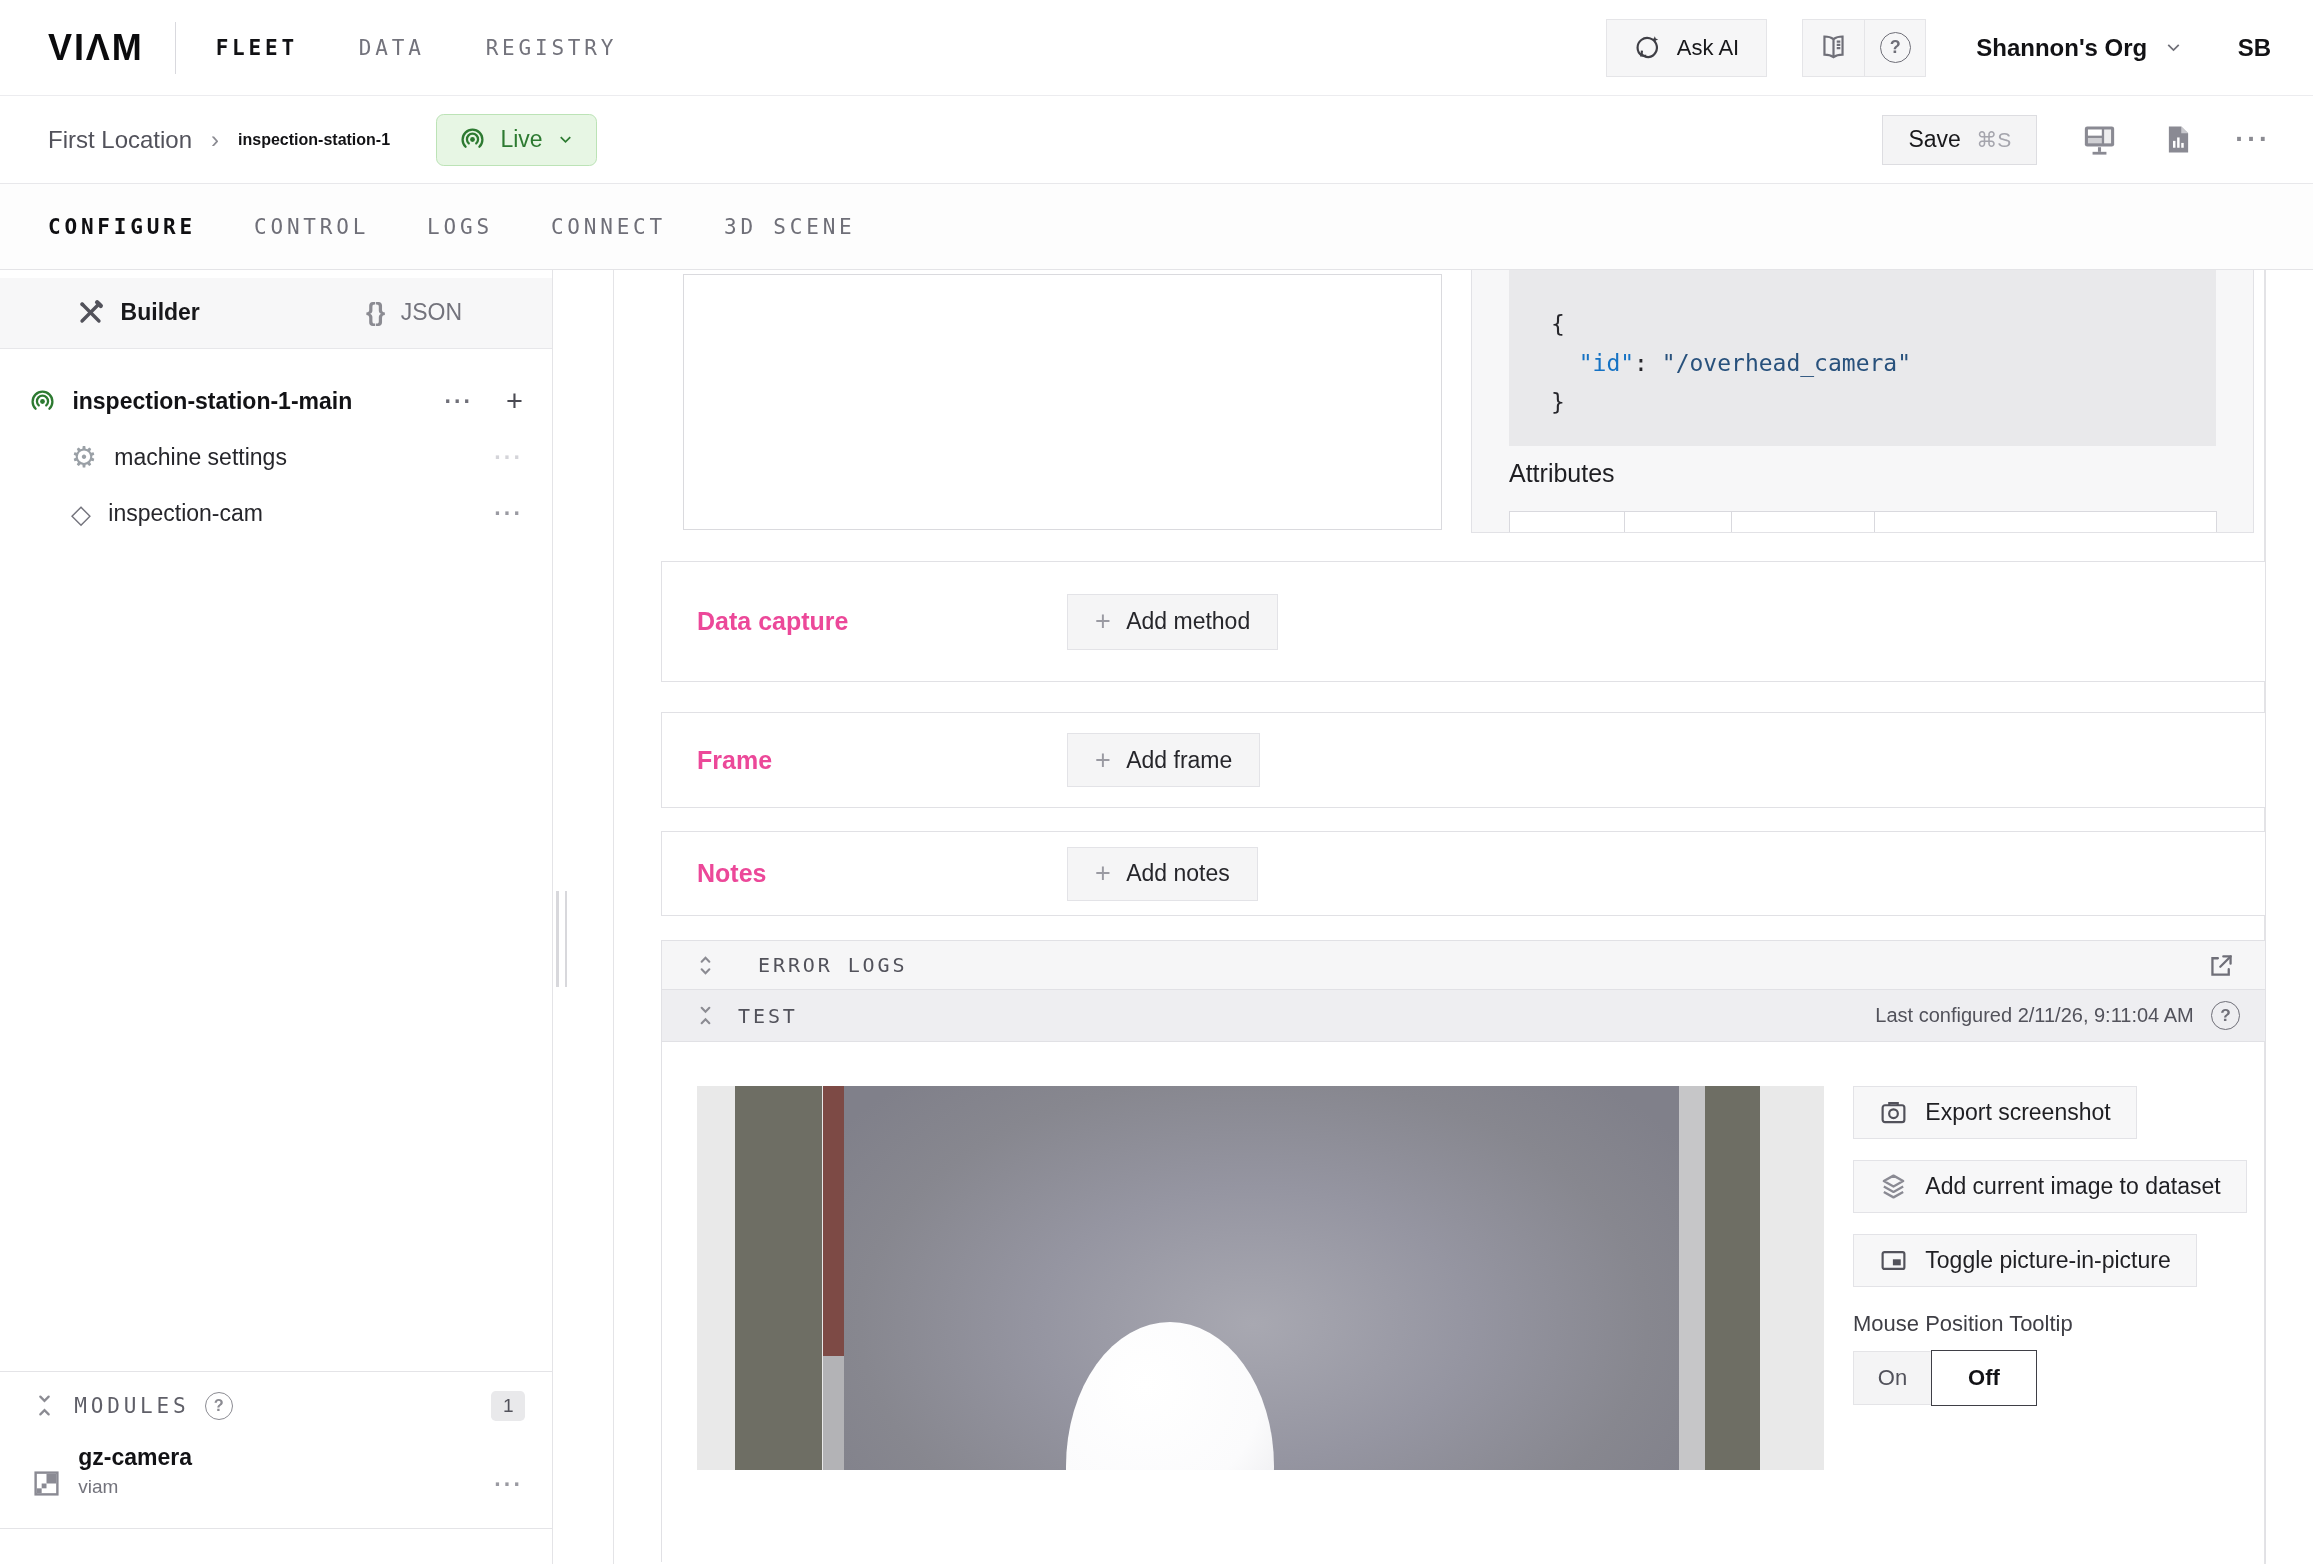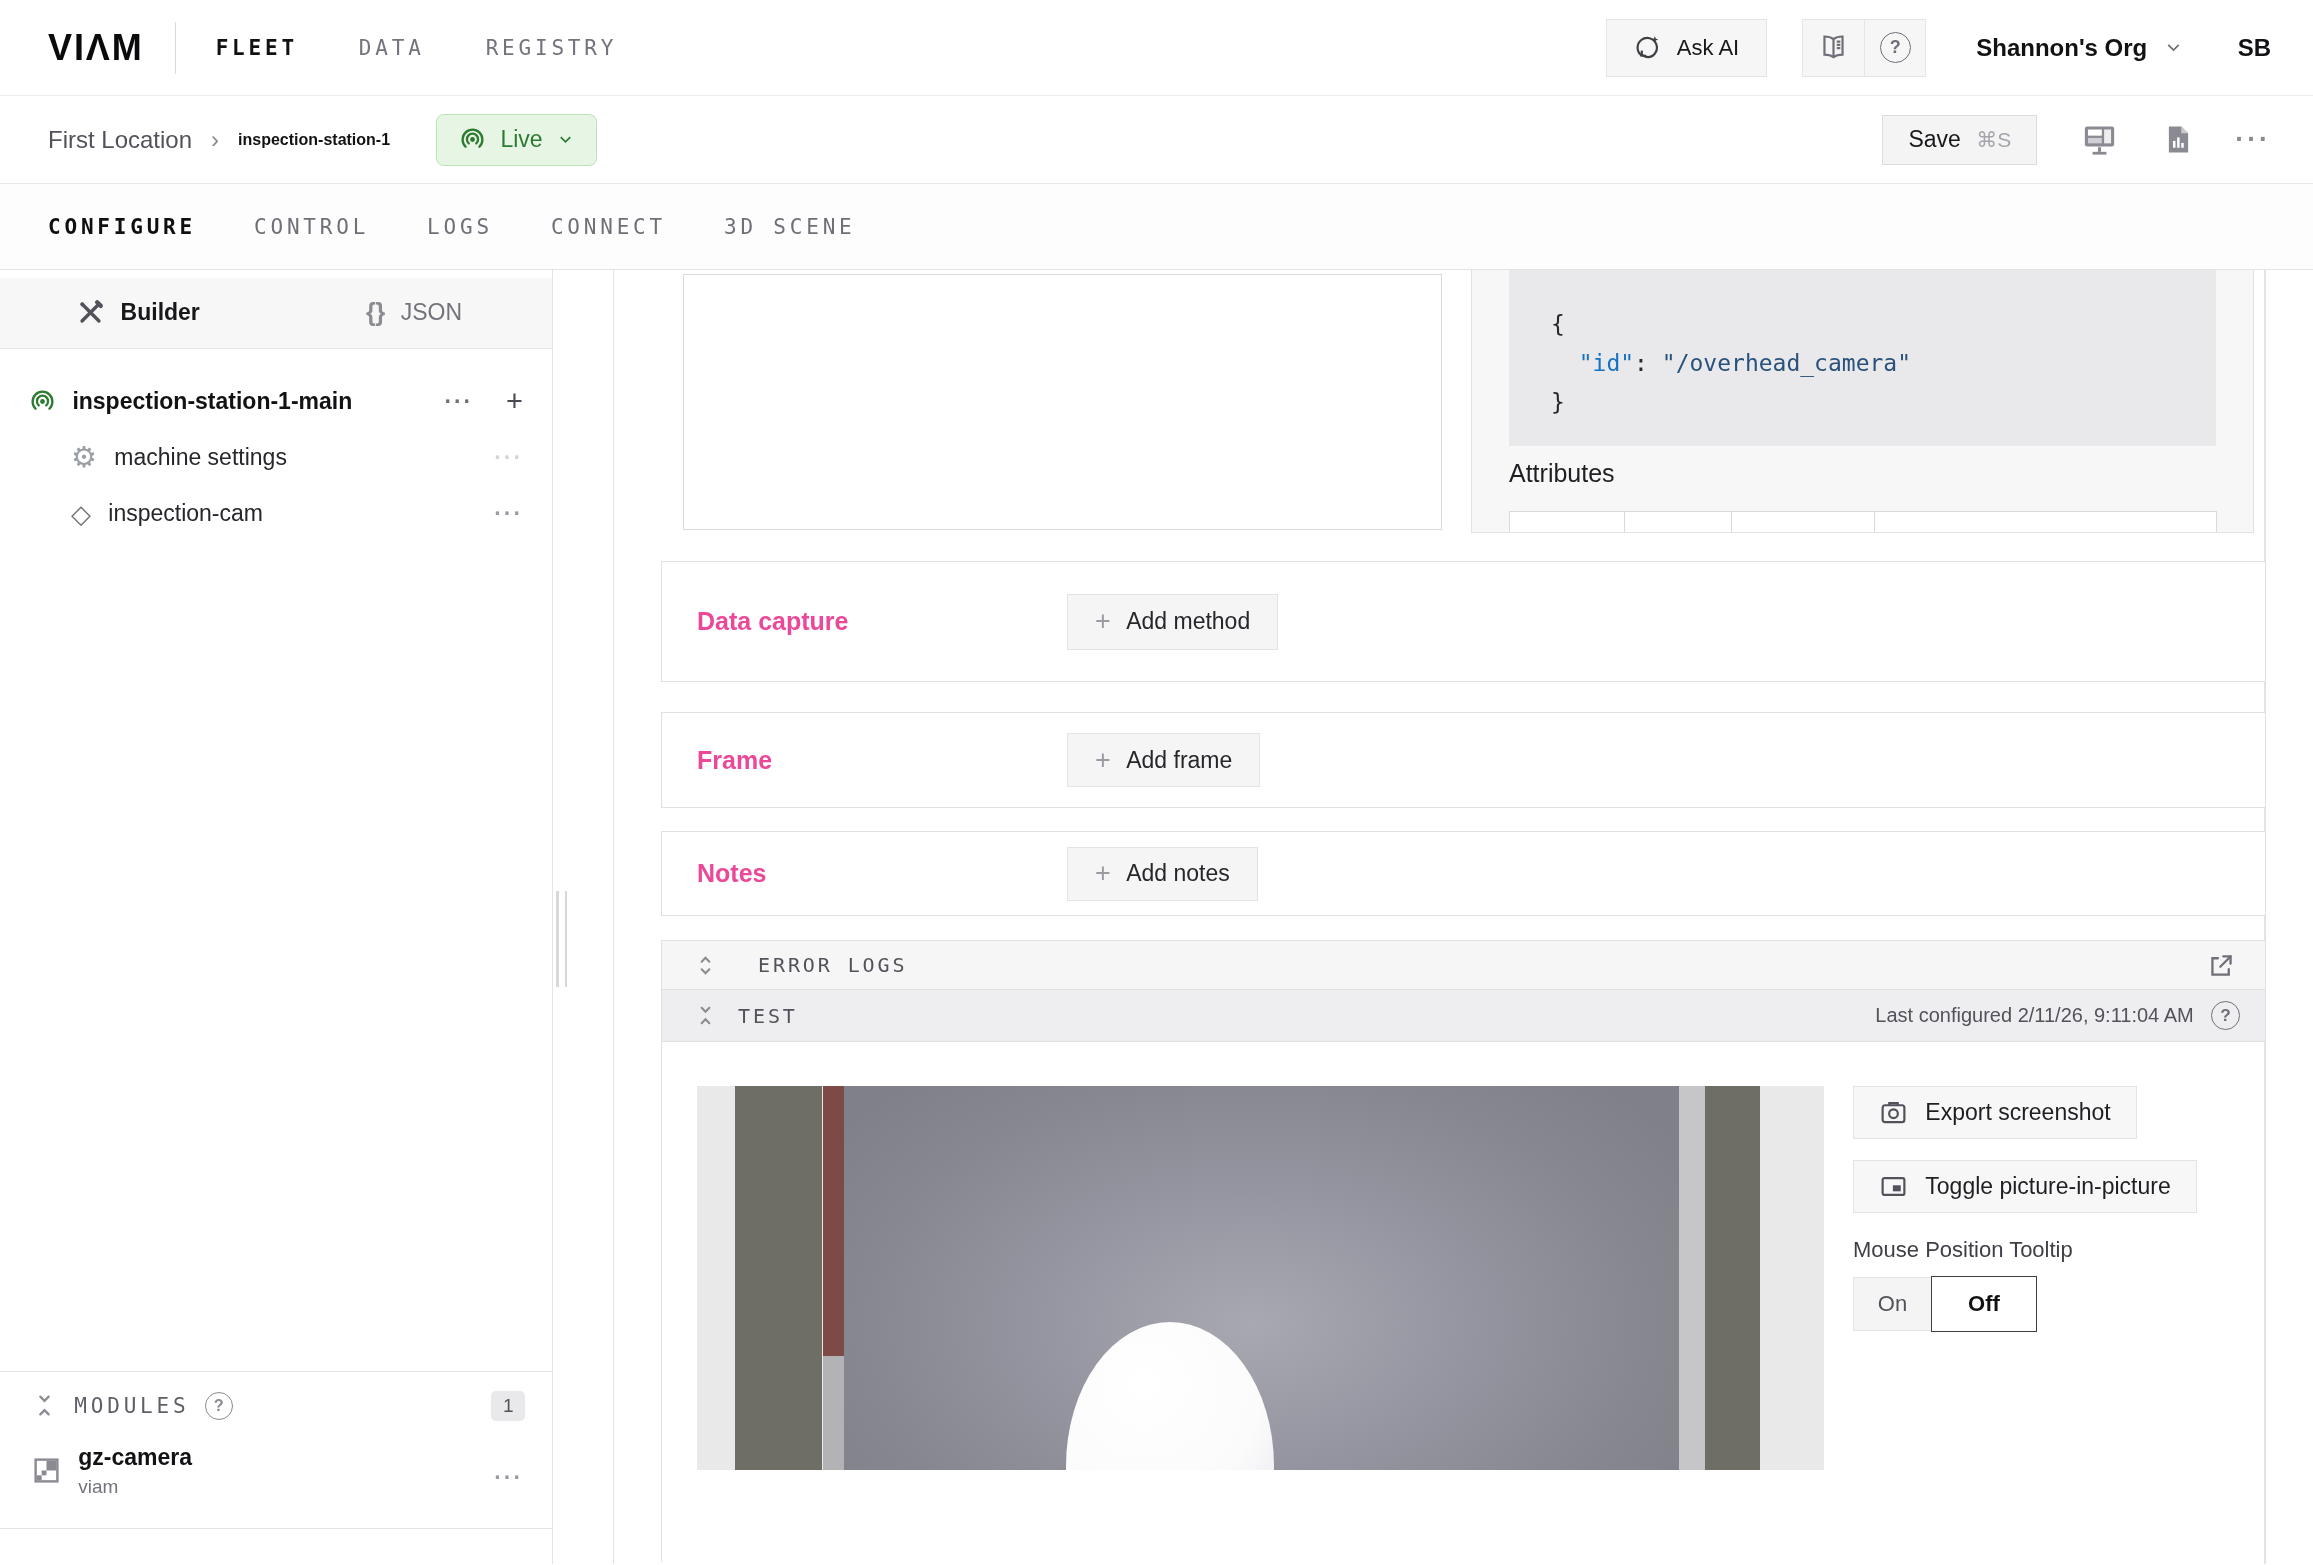--- a/index.html
+++ b/index.html
@@ -71,21 +71,21 @@
   .tree-plus { font-size:29px; color:#4a4a52; margin-left:33px; font-weight:normal; }
   .gear-glyph { font-size:29px; color:#9aa0a6; line-height:1; }
   .diamond-glyph { font-size:26px; color:#73737c; line-height:1; }
 
   .modules { position:absolute; left:0; right:0; bottom:35px; height:158px; border-top:1px solid #e4e4e7; border-bottom:1px solid #e4e4e7; padding-top:19px; }
   .modules-header { display:flex; align-items:center; padding:0 27px 0 32px; }
   .modules-title { font-family:"DejaVu Sans Mono", monospace; font-size:21px; letter-spacing:3.8px; color:#5f5f68; margin-left:17.3px; }
   .modules-help { margin-left:15.4px; }
   .modules-help .help-circle { width:28px; height:28px; border-width:1.9px; font-size:16.3px; color:#8b8b92; border-color:#8b8b92; }
   .modules-badge { margin-left:auto; background:#e9e9eb; border-radius:4.8px; padding:3.8px 11.5px; font-size:19px; color:#52525b; }
-  .module-item { display:flex; align-items:center; padding:23px 29px 0 32px; cursor:pointer; }
+  .module-item { display:flex; align-items:flex-end; padding:23px 29px 0 32px; cursor:pointer; }
   .module-text { margin-left:17.3px; }
   .module-name { font-size:23px; font-weight:bold; color:#121215; }
   .module-org { font-size:19px; color:#73737c; margin-top:5.8px; }
 
   
   .component-section { position:relative; height:263px; margin-bottom:28px; width:1605px; }
   .viz-box { position:absolute; left:22px; top:3.8px; width:759px; height:256px; background:#fff; border:1px solid #dadade; }
   .config-panel { position:absolute; left:810px; top:0; width:783px; height:263px; background:#f7f7f8; border:1px solid #e2e2e6; border-top:none; }
   .code-block { margin:0 37px; height:176px; background:#e9e9eb; padding:35px 0 0 42px; font-family:"DejaVu Sans Mono", monospace; font-size:23px; line-height:39px; color:#26262b; white-space:pre; overflow:hidden; }
   .code-key { color:#1572c4; }
@@ -426,20 +426,30 @@
           <div class="camera-controls">
             <button class="ctl-btn ctl-export">
               <span>
                 <svg width="29" height="29" viewBox="0 0 24 24" fill="none" stroke="#52525b" stroke-width="1.8">
                   <rect x="3" y="6" width="18" height="14" rx="2"></rect>
                   <circle cx="12" cy="13" r="3.6"></circle>
                   <path d="M8.5 6V4.2h7V6"></path>
                 </svg>
               </span>
               <span>Export screenshot</span>
+            </button>
+            <button class="ctl-btn ctl-dataset">
+              <span>
+                <svg width="29" height="29" viewBox="0 0 24 24" fill="none" stroke="#8a8a93" stroke-width="1.9" stroke-linejoin="round">
+                  <path d="M12 3l8 4.5L12 12 4 7.5z"></path>
+                  <path d="M4 12l8 4.5 8-4.5"></path>
+                  <path d="M4 16.5L12 21l8-4.5"></path>
+                </svg>
+              </span>
+              <span>Add current image to dataset</span>
             </button>
             <button class="ctl-btn ctl-pip">
               <span>
                 <svg width="29" height="29" viewBox="0 0 24 24" fill="none" stroke="#52525b" stroke-width="1.8">
                   <rect x="3" y="5" width="18" height="14" rx="1.5"></rect>
                   <rect x="11.5" y="11" width="6.5" height="5" fill="#52525b" stroke="none"></rect>
                 </svg>
               </span>
               <span>Toggle picture-in-picture</span>
             </button>

